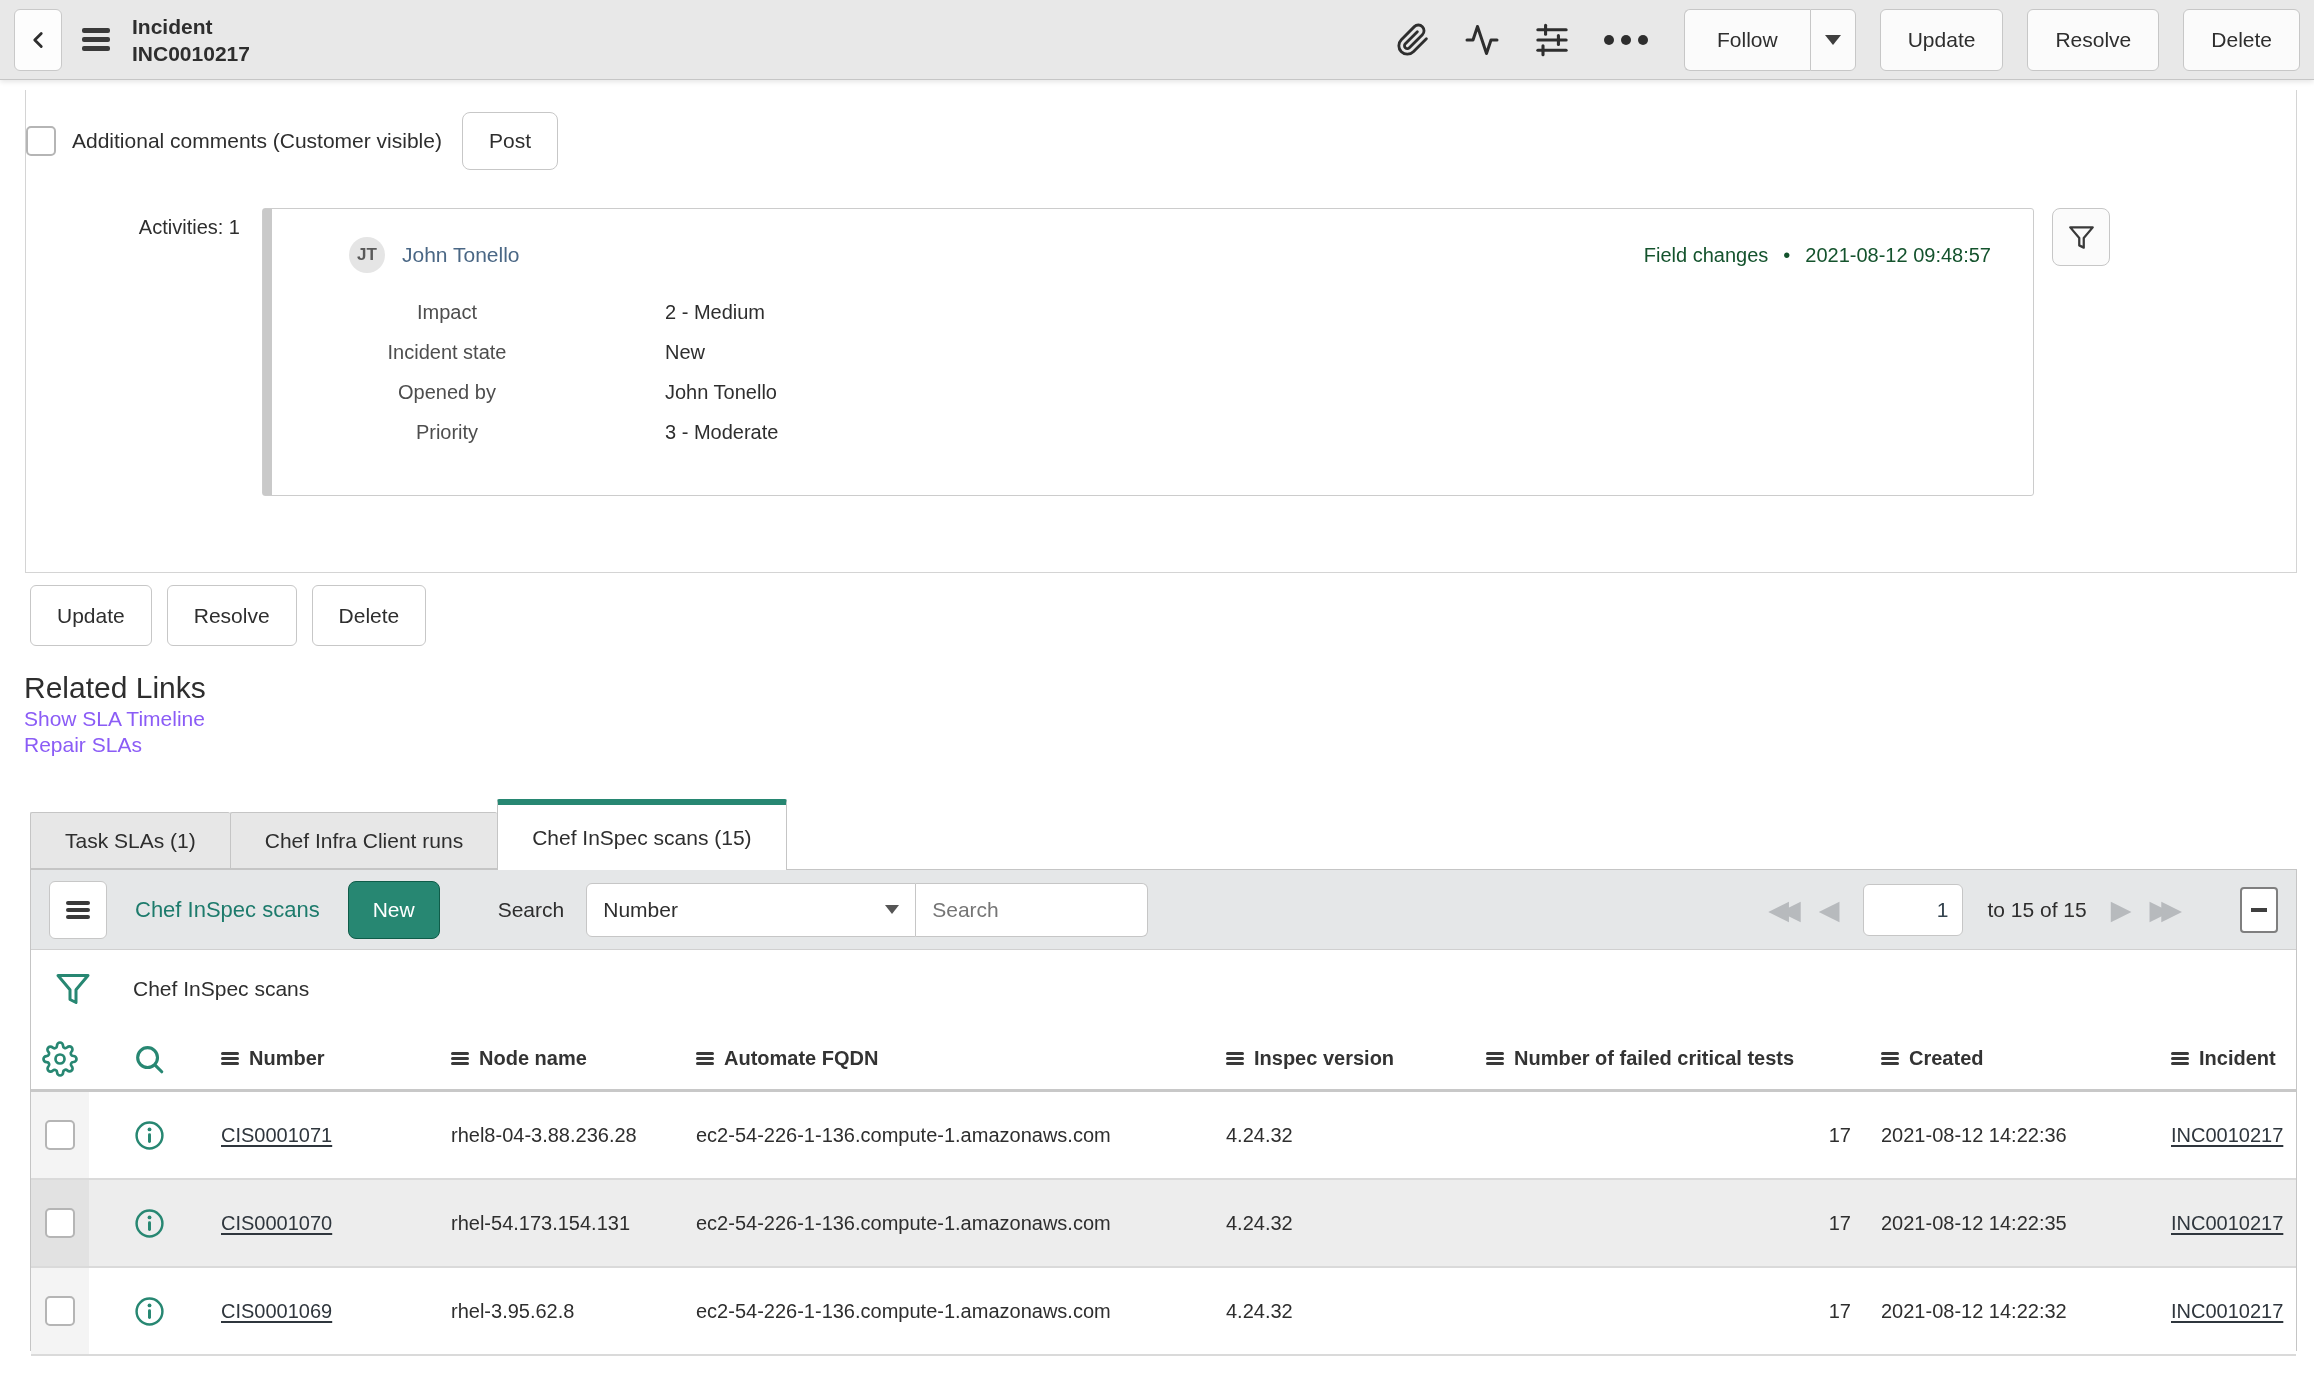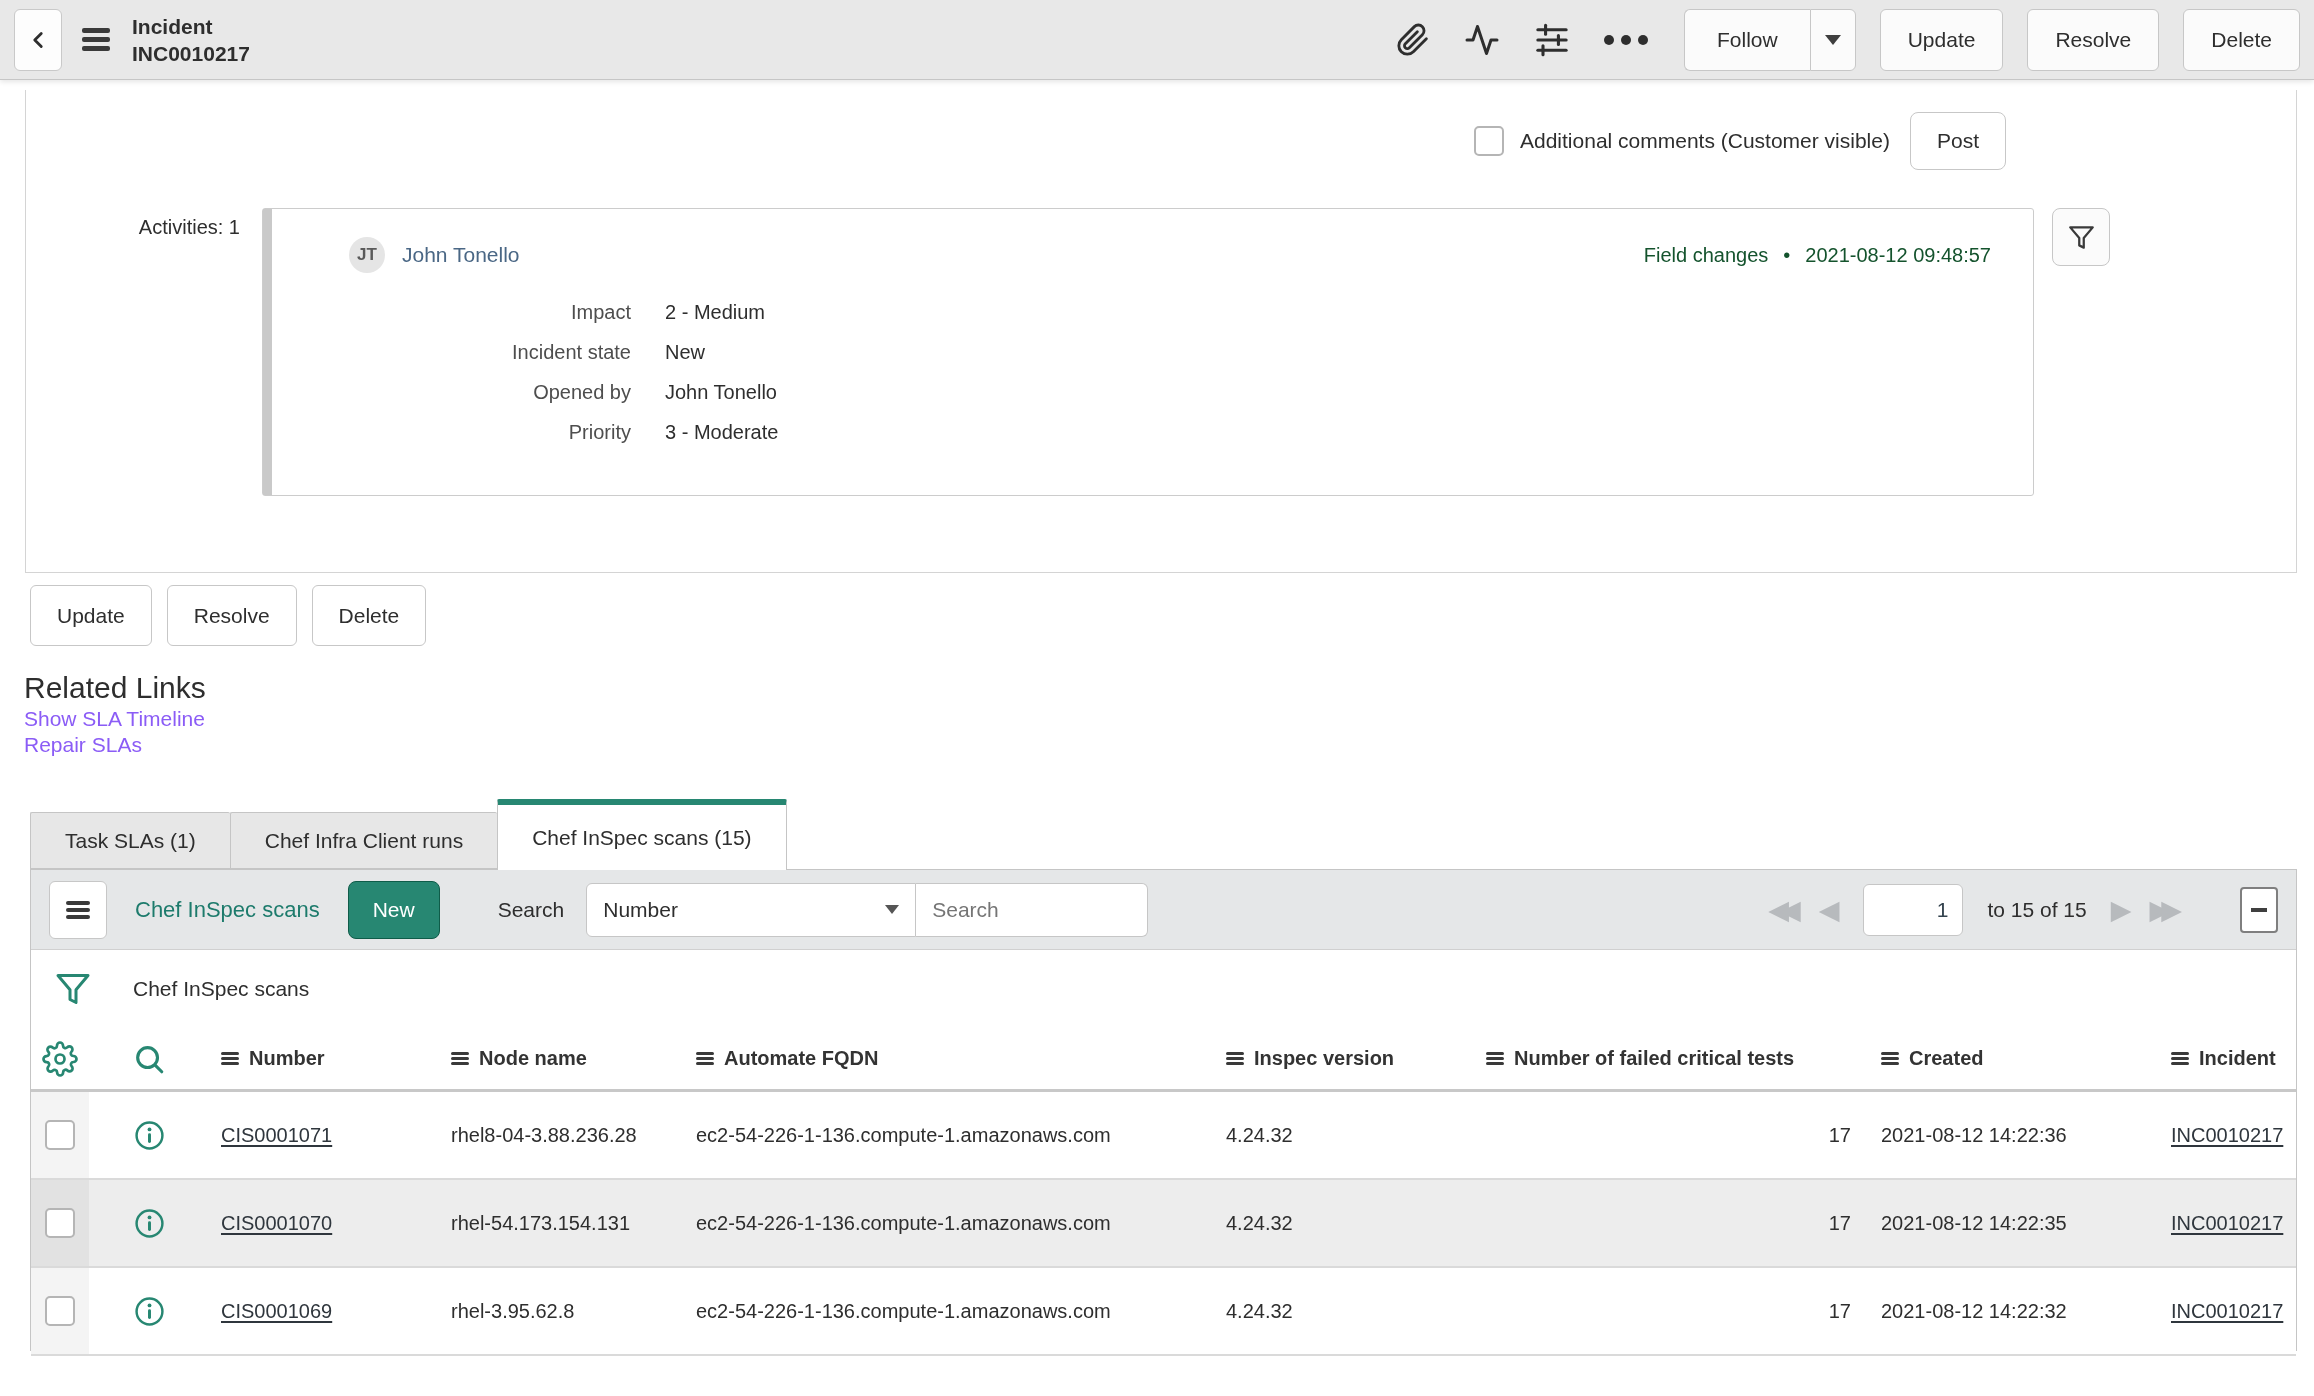--- a/index.html
+++ b/index.html
@@ -51,21 +51,21 @@
   .caret-down { width: 0; height: 0; border-left: 8px solid transparent; border-right: 8px solid transparent; border-top: 10px solid #3f3f3f; }
   .caret-down.sm { border-left-width: 7px; border-right-width: 7px; border-top-width: 9px; border-top-color: #555; }
 
   
   .form-region {
     margin: 10px 17px 0 25px;
     border-left: 1px solid #d4d4d4; border-right: 1px solid #d4d4d4; border-bottom: 1px solid #d4d4d4;
     padding-bottom: 76px;
   }
   .comment-row {
-    display: flex; align-items: center; justify-content: flex-end;
+    display: flex; align-items: center; 
     padding-top: 22px; margin-right: 290px;
   }
   .checkbox {
     width: 30px; height: 30px; background: #fff;
     border: 2px solid #b5b5b5; border-radius: 5px; cursor: pointer; flex: none;
   }
   .comment-label { margin: 0 20px 0 16px; font-size: 21px; }
   .post-btn { height: 58px; padding: 0 26px; border-radius: 8px; background: #fff; }
 
   .activities-row { display: flex; margin-top: 38px; }
@@ -78,21 +78,21 @@
   .act-header { display: flex; align-items: center; padding: 28px 42px 0 86px; }
   .avatar {
     width: 36px; height: 36px; border-radius: 50%; background: #e5e5e5;
     color: #5a5a5a; font-size: 17px; font-weight: 700;
     display: flex; align-items: center; justify-content: center; flex: none;
   }
   .act-author { margin-left: 17px; font-size: 21px; color: #4a6785; }
   .act-meta { margin-left: auto; display: flex; align-items: center; gap: 15px; color: #14532d; font-size: 20px; }
   .act-fields { margin-top: 28px; }
   .f-row { display: flex; margin-bottom: 17px; }
-  .f-label { width: 368px; text-align: right; color: #4e4e4e; flex: none; }
+  .f-label { width: 368px; text-align: center; color: #4e4e4e; flex: none; }
   .f-value { margin-left: 34px; color: #2e2e2e; }
   .card-filter-btn {
     margin-left: 18px; width: 58px; height: 58px; flex: none;
     border-radius: 8px; color: #3a3a3a;
   }
 
   
   .form-btn-row { margin: 12px 0 0 30px; display: flex; gap: 15px; }
   .form-btn { height: 61px; padding: 0 26px; border-radius: 6px; background: #fff; }
   .related { margin: 25px 0 0 24px; }

